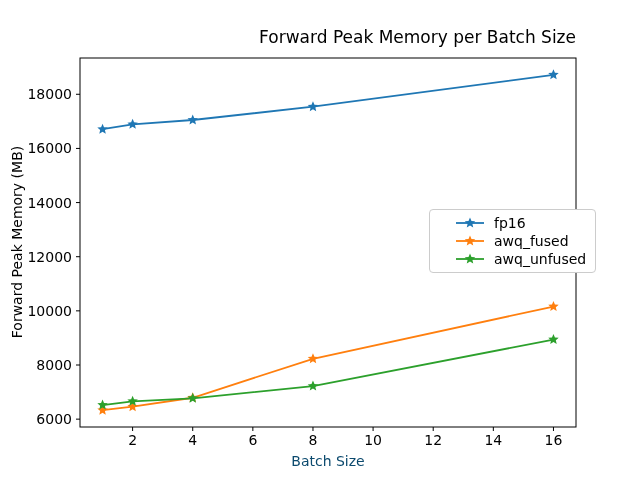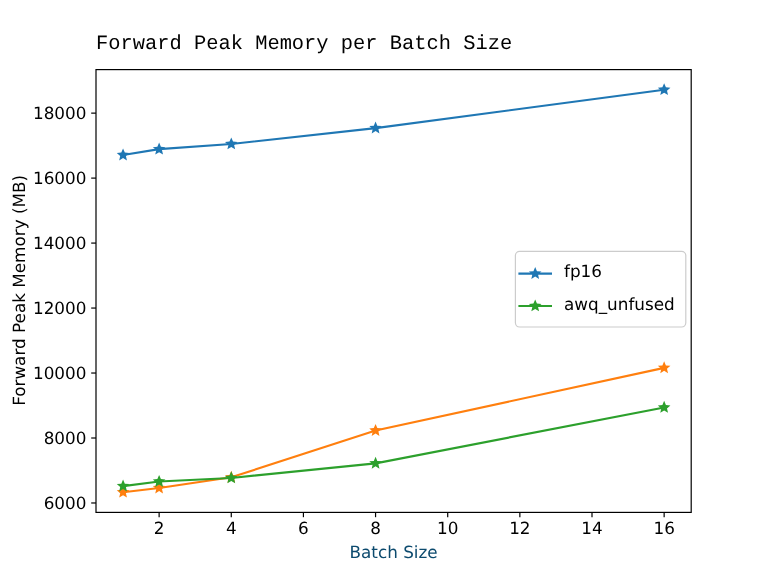--- a/index.html
+++ b/index.html
@@ -6,25 +6,24 @@
   .figure {
     position: relative;
     width: 640px; height: 480px;
     background: #ffffff;
     font-family: "DejaVu Sans", "Liberation Sans", sans-serif;
     overflow: hidden;
   }
   .chart-title {
     position: absolute;
     left: 80px; width: 496px; top: 29px;
-    text-align: left;
+    text-align: right;
     font-size: 17px; line-height: 17px;
     color: #000;
     white-space: nowrap;
-    font-family: Liberation Mono, monospace;
   }
   .ylabel {
     position: absolute;
     left: 17px; top: 242px;
     transform: translate(-50%, -50%) rotate(-90deg);
     font-size: 14px; color: #000;
     white-space: nowrap;
   }
   .xlabel {
     position: absolute;
@@ -36,21 +35,21 @@
   svg.plot { position:absolute; left:0; top:0; }
   svg text { font-family: "DejaVu Sans", "Liberation Sans", sans-serif; }
   .legend {
     position: absolute;
     left: 429px; top: 209px;
     min-width: 122px; height: 64px;
     box-sizing: border-box;
     background: #ffffff;
     border: 1px solid #cccccc;
     border-radius: 4px;
-    padding: 4px 9px 4px 0;
+    padding: 4px 9px 4px 24px;
     display: flex;
     flex-direction: column;
     justify-content: space-around;
   }
   .legend-item {
     display: flex;
     align-items: center;
     gap: 8px;
     font-size: 14px;
     line-height: 17px;
@@ -119,19 +118,26 @@
   <div class="legend" id="legend">
       <div class="legend-item">
         <svg width="32" height="14">
           <line x1="2" y1="7" x2="30" y2="7" stroke="#1f77b4" stroke-width="1.8"></line>
           <path d="M16.00 1.50L17.47 4.98L21.23 5.30L18.38 7.77L19.23 11.45L16.00 9.50L12.77 11.45L13.62 7.77L10.77 5.30L14.53 4.98Z" fill="#1f77b4"></path>
         </svg>
         <span>fp16</span>
       </div>
       <div class="legend-item">
         <svg width="32" height="14">
+          <line x1="2" y1="7" x2="30" y2="7" stroke="#ff7f0e" stroke-width="1.8"></line>
+          <path d="M16.00 1.50L17.47 4.98L21.23 5.30L18.38 7.77L19.23 11.45L16.00 9.50L12.77 11.45L13.62 7.77L10.77 5.30L14.53 4.98Z" fill="#ff7f0e"></path>
+        </svg>
+        <span>awq_fused</span>
+      </div>
+      <div class="legend-item">
+        <svg width="32" height="14">
           <line x1="2" y1="7" x2="30" y2="7" stroke="#2ca02c" stroke-width="1.8"></line>
           <path d="M16.00 1.50L17.47 4.98L21.23 5.30L18.38 7.77L19.23 11.45L16.00 9.50L12.77 11.45L13.62 7.77L10.77 5.30L14.53 4.98Z" fill="#2ca02c"></path>
         </svg>
         <span>awq_unfused</span>
       </div>
     </div>
 </div>
 
 </body></html>

